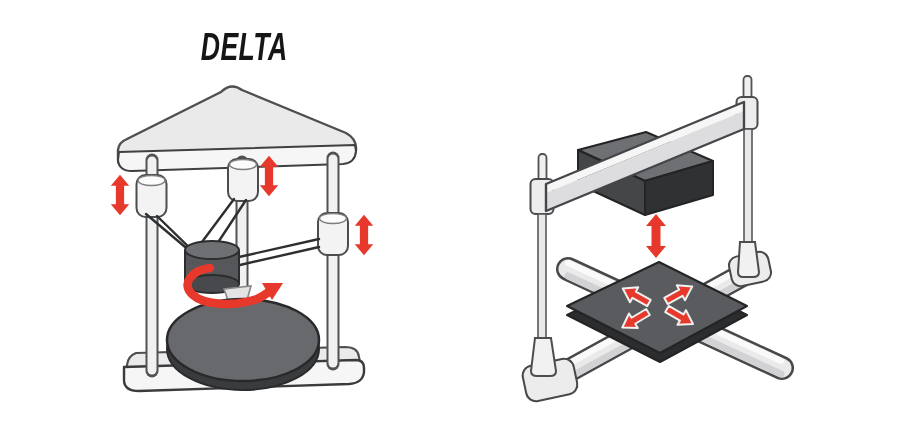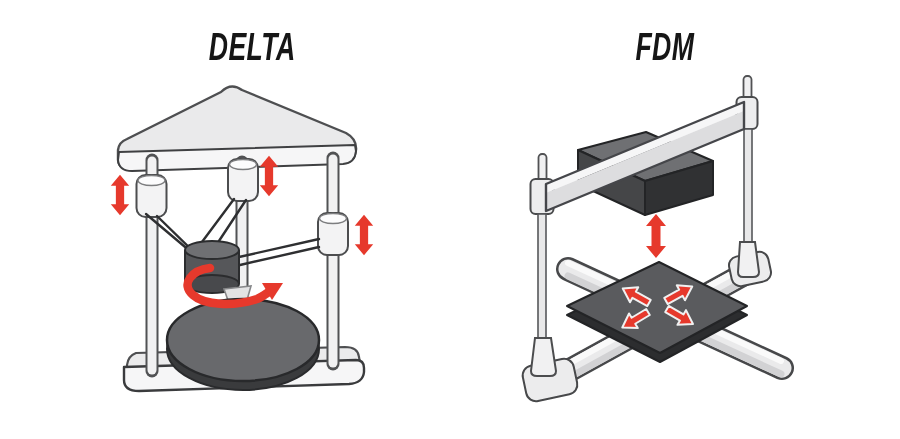--- a/index.html
+++ b/index.html
@@ -5,21 +5,21 @@
   html,body{margin:0;padding:0;background:#fff;}
   .stage{
     position:relative;width:900px;height:439px;overflow:hidden;
     background:var(--background,#ffffff);
     font-family:"Liberation Sans",sans-serif;
   }
   .stage svg{position:absolute;left:0;top:0;}
   .title{
     position:absolute;top:30px;height:36px;display:flex;align-items:center;justify-content:center;
     font-weight:bold;font-style:italic;font-size:37px;color:var(--ink,#161616);
-    white-space:nowrap;pointer-events:none;padding-left:8px;
+    white-space:nowrap;pointer-events:none;
   }
   .title-inner{display:inline-block;transform:scale(0.72,1.03);letter-spacing:0.5px;}
   .title-left{left:0;width:488px;}
   .title-right{left:414px;width:486px;}
   .red{fill:var(--red,#e6392c);}
   .red-stroke{stroke:var(--red,#e6392c);}
 </style>
 </head>
 <body>
 
@@ -161,17 +161,14 @@
         <use href="#bed-arrow" transform="translate(666,301) rotate(-29)"></use>
         <use href="#bed-arrow" transform="translate(648,312) rotate(149)"></use>
         <use href="#bed-arrow" transform="translate(667,309) rotate(30)"></use>
       </g>
     </g>
   </svg>
 
   <div class="title title-left">
     <span class="title-inner">DELTA</span>
   </div>
-  <div class="title title-right">
-    <span class="title-inner">FDM</span>
-  </div>
 
 </div>
 
 </body></html>

